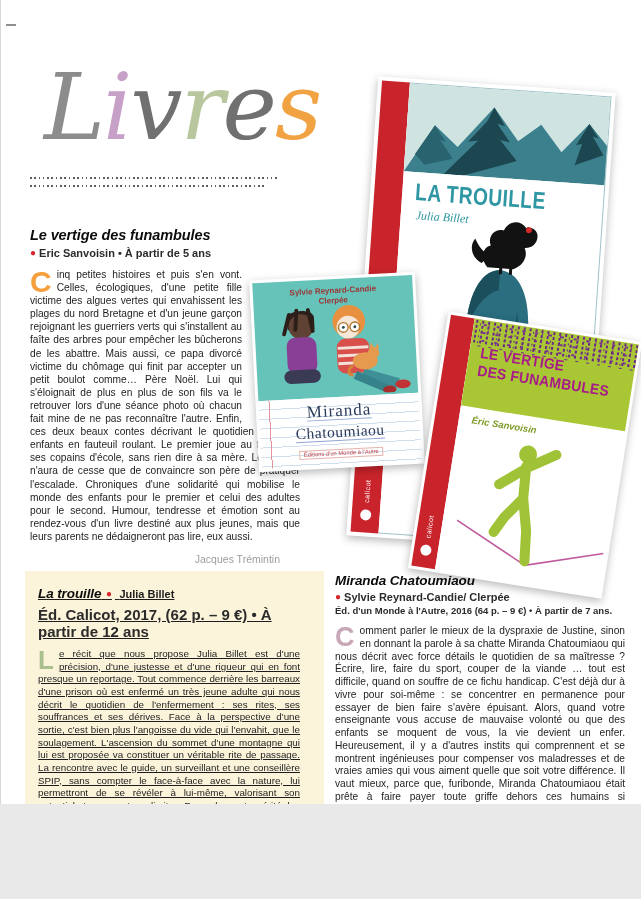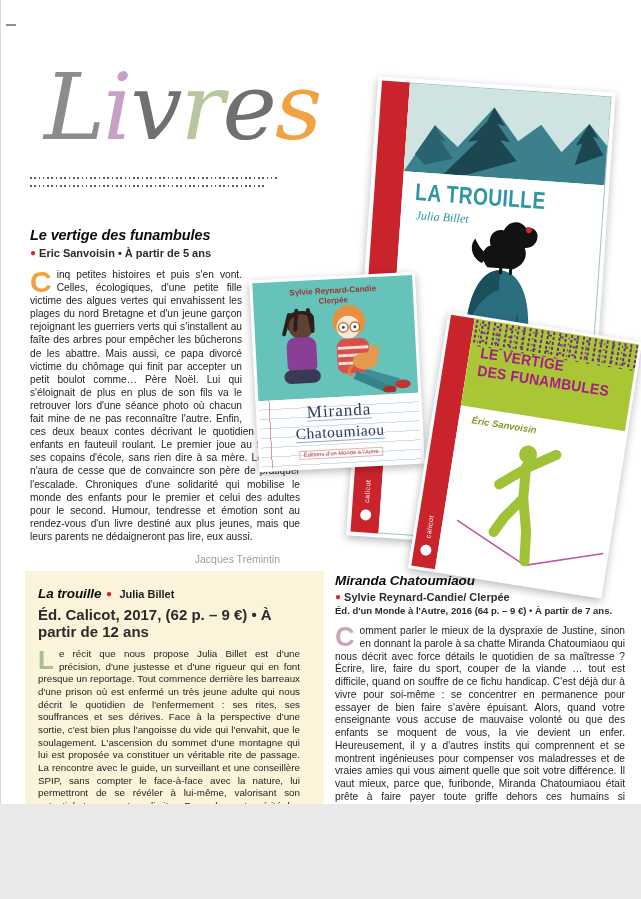--- a/index.html
+++ b/index.html
@@ -26,21 +26,21 @@
   .sig-inline{position:absolute;right:0;bottom:0;color:#9d9d9d;}
 
   #review-funambules{position:absolute;left:30px;top:227px;width:270px;}
   #review-funambules .body-text{margin-top:9px;font-size:10.2px;line-height:13.1px;}
   #review-funambules .dropcap{font-size:30px;line-height:25px;}
   .wrap-spacer{float:right;width:58px;height:150px;}
   .signature{ text-align:right;color:#9d9d9d;font-size:10.5px;margin-top:8px;padding-right:20px;}
 
   #review-trouille{position:absolute;left:25px;top:571px;width:299px;height:292px;
       box-sizing:border-box;padding:13px 24px 0 13px;
-      clip-path:polygon(0 0,100% 0,100% calc(100% - 17px),0 100%);}
+      clip-path:polygon(0 0,100% 0,100% calc(100% - 17px),0 100%);text-decoration:underline;}
   #review-trouille .review-title{font-size:13.5px;display:inline;}
   #review-trouille .byline-inline{font-size:11px;font-weight:700;}
   #review-trouille .edition{font-size:15px;margin-top:4px;}
   #review-trouille .body-text{margin-top:8px;font-size:9.8px;line-height:12.65px;}
   #review-trouille .dropcap{font-size:26px;line-height:21px;margin-top:2px;}
   #review-trouille .sig-inline{font-size:9.5px;}
 
   #review-miranda{position:absolute;left:335px;top:573px;width:290px;}
   #review-miranda .review-title{font-size:13.5px;}
   #review-miranda .byline{font-size:11px;margin-top:3px;}

